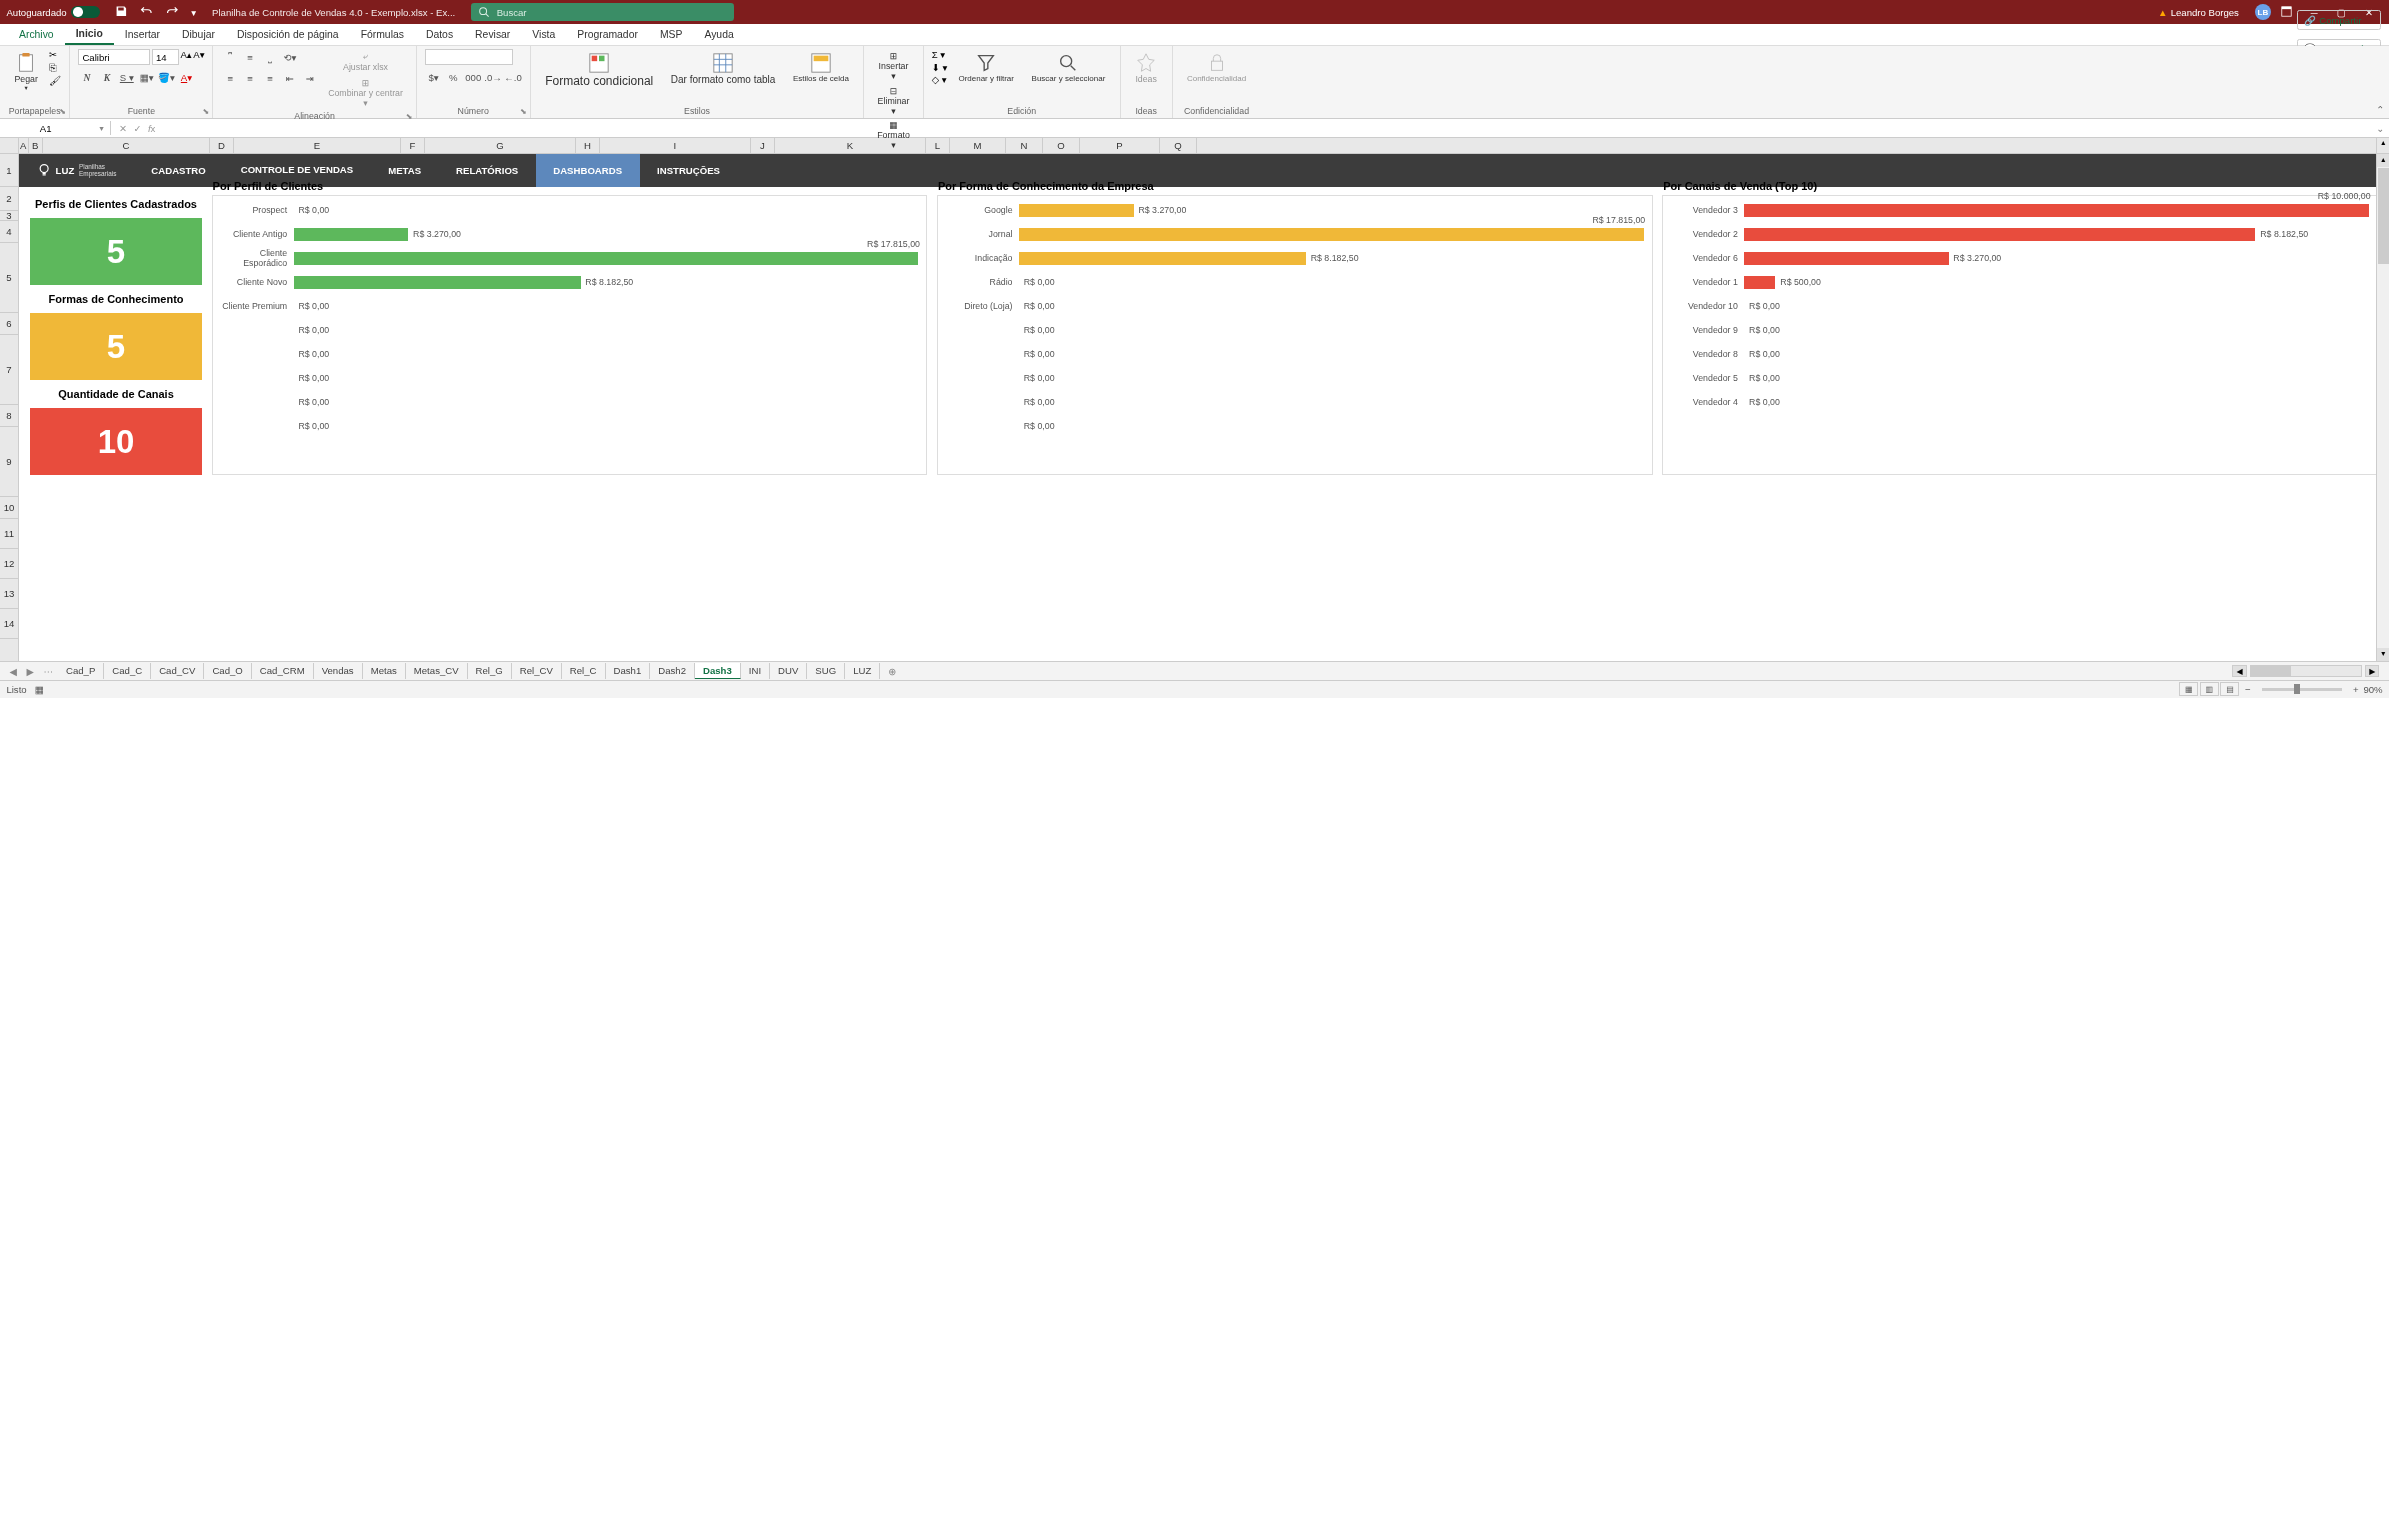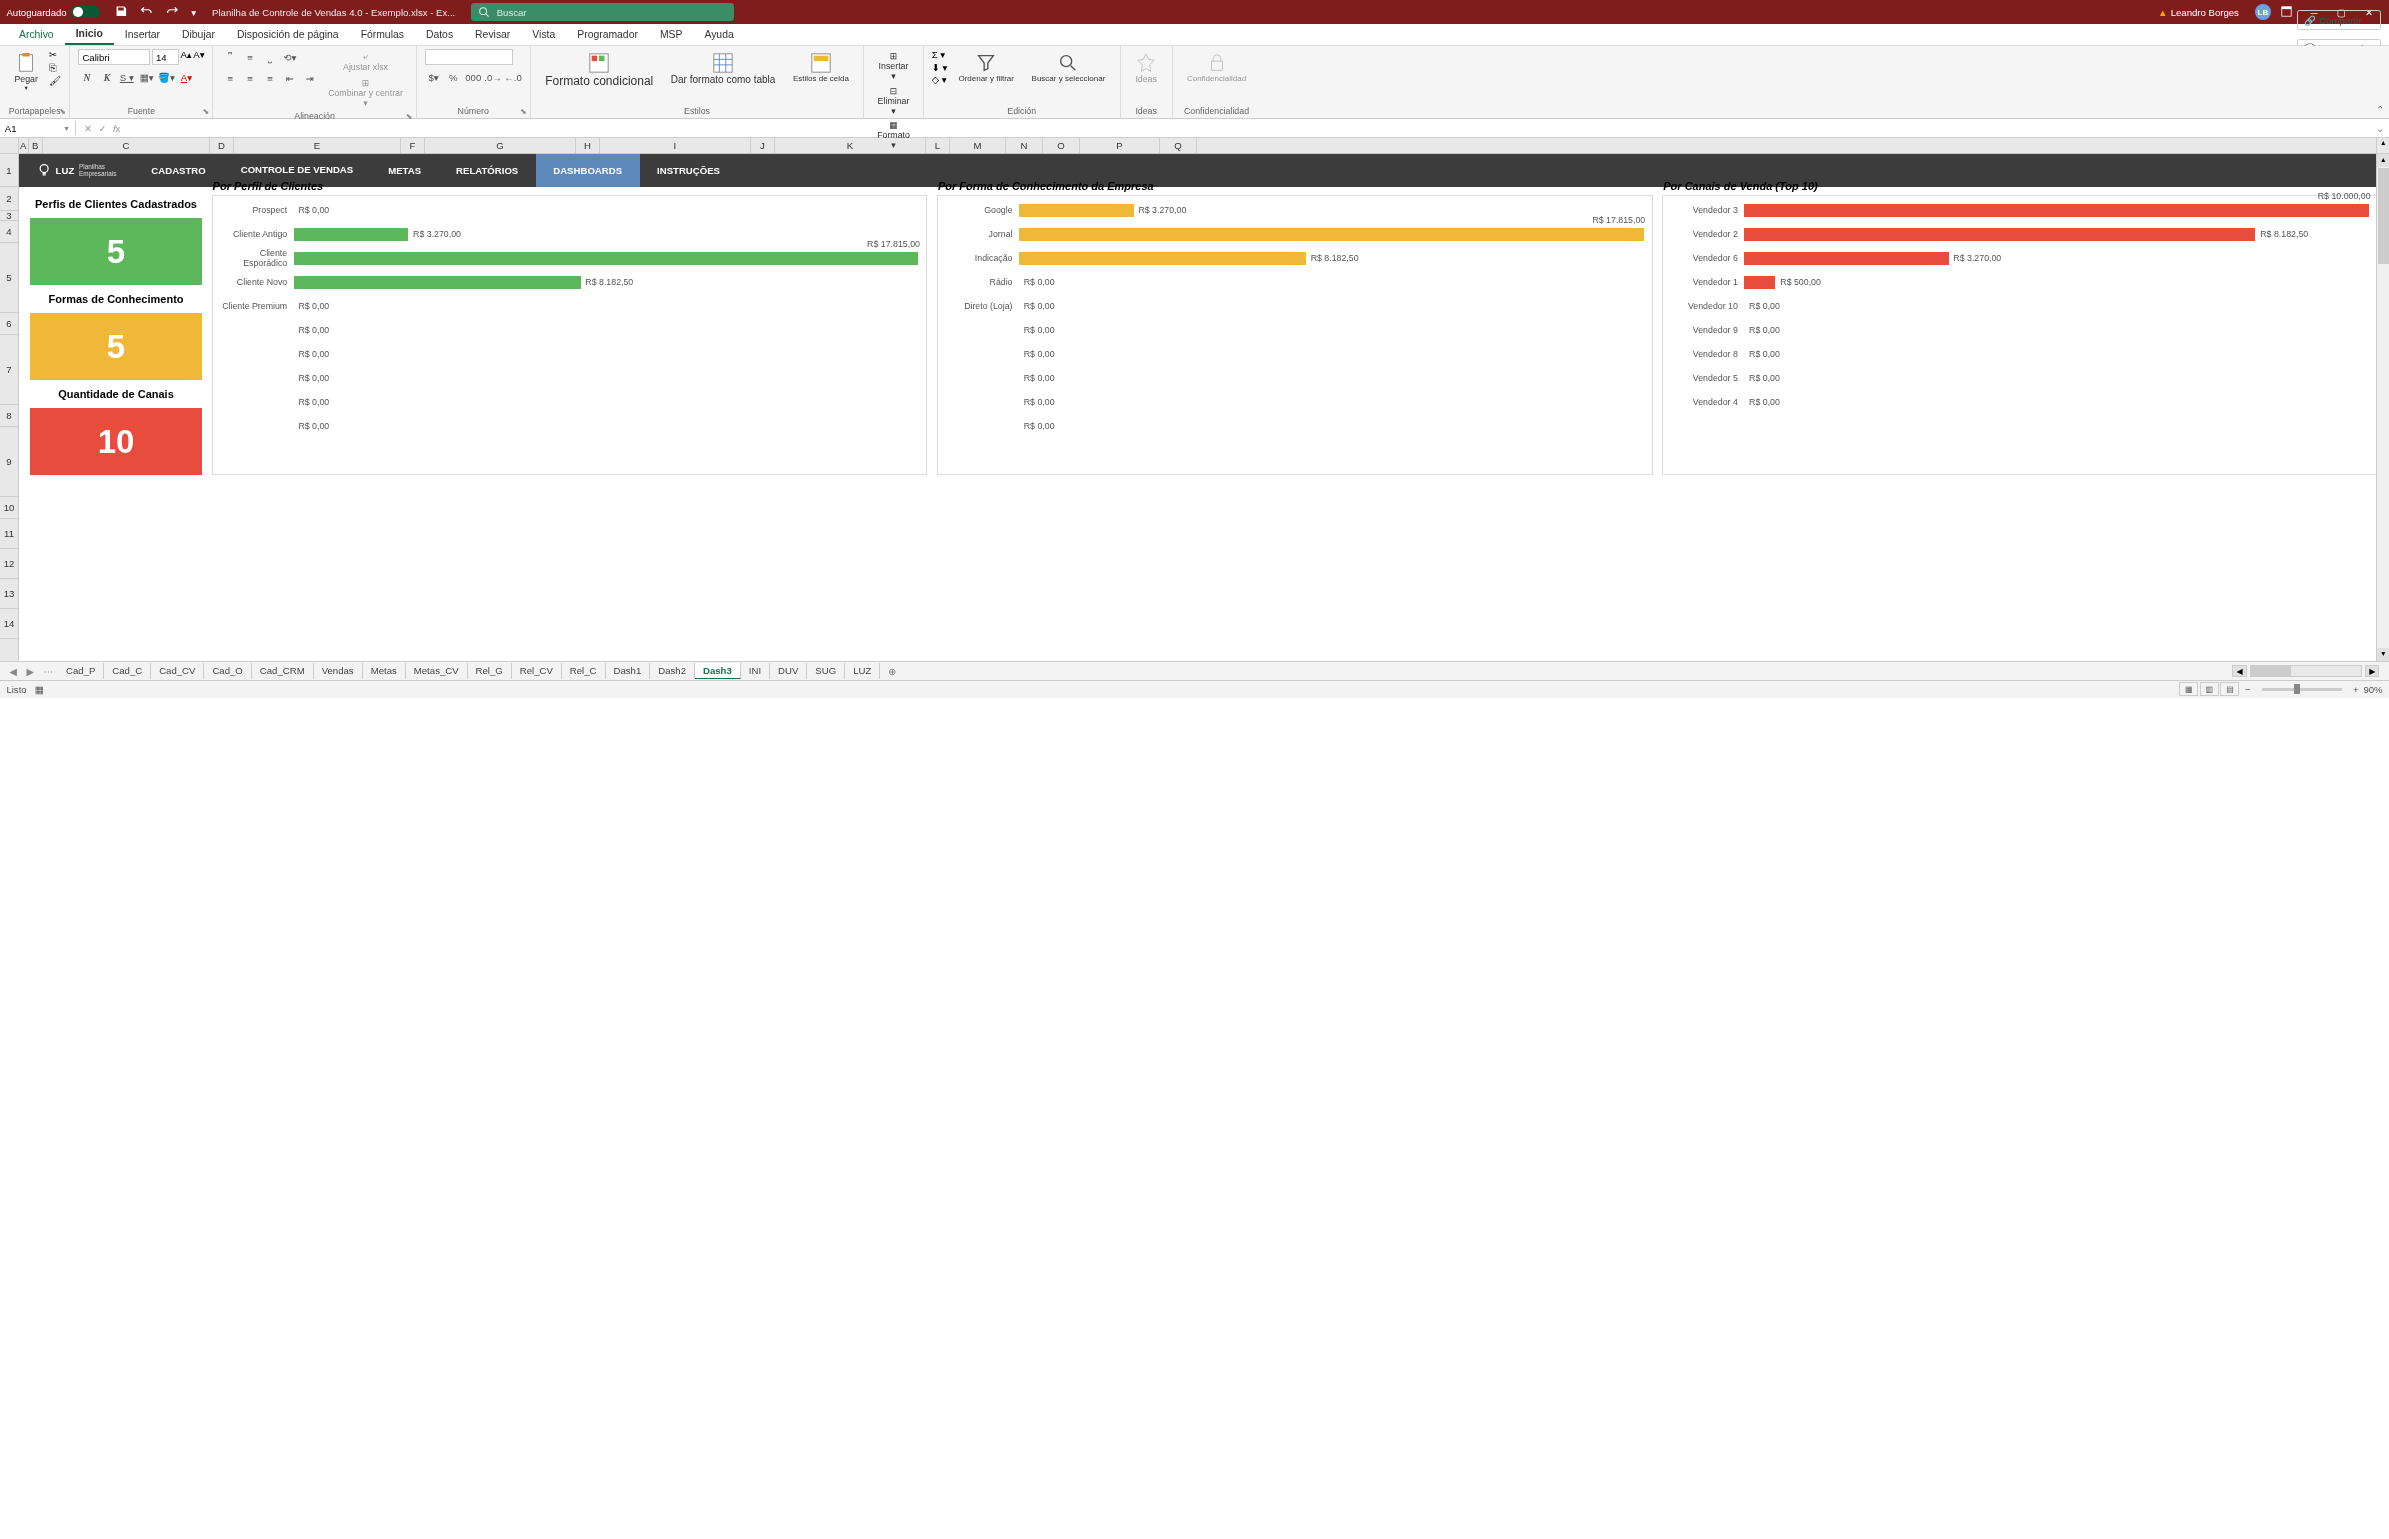--- a/index.html
+++ b/index.html
@@ -39,21 +39,21 @@
 .ribbon-btn.large { padding: 3.2px 6.4px; }
 .ribbon .col { display: flex; flex-direction: column; gap: 1.6px; }
 .font-combo { border: 0.8px solid #ccc; background: #fff; padding: 1.6px 3.2px; font-size: 9.6px; }
 .ribbon-mini { display: flex; gap: 2.4px; }
 .ribbon-mini .mini { width: 17.5px; height: 17.5px; display: flex; align-items: center; justify-content: center; cursor: pointer; font-size: 9.6px; color: #555; }
 .ribbon-mini .mini.bold { font-weight: bold; font-family: serif; font-style: italic; }
 .disabled { opacity: 0.5; }
 
 
 .formula-row { display: flex; height: 19px; border-bottom: 0.8px solid #ccc; align-items: center; background: #fff; }
-.name-box { width: 76px; border-right: 0.8px solid #ccc; padding: 1.6px 4.8px; font-size: 9.6px; display: flex; justify-content: space-between; align-items: center; }
+.name-box { width: 76px; border-right: 0.8px solid #ccc; padding: 1.6px 4.8px; font-size: 9.6px; display: flex; justify-content: space-between; align-items: center; margin-left: 35px; }
 .formula-bar-icons { display: flex; gap: 6.4px; padding: 0 8px; color: #999; }
 .formula-bar { flex: 1; padding: 1.6px 4.8px; }
 
 
 .col-headers { display: flex; height: 16px; background: #e8e8e8; border-bottom: 0.8px solid #ccc; }
 .row-hdr-spacer { width: 19px; border-right: 0.8px solid #ccc; background: #e8e8e8; }
 .col-hdr { border-right: 0.8px solid #ccc; text-align: center; font-size: 9.6px; color: #333; line-height: 16px; }
 
 
 .grid-area { display: flex; height: 507px; position: relative; }
@@ -74,21 +74,21 @@
 
 .dash-body { display: flex; gap: 9.6px; padding: 8px 11px; }
 .kpi-col { width: 172px; display: flex; flex-direction: column; gap: 4.8px; }
 .kpi-title { font-weight: bold; font-size: 11px; text-align: center; padding: 3.2px 0; }
 .kpi-box { height: 67px; display: flex; align-items: center; justify-content: center; font-size: 33px; font-weight: bold; color: #fff; }
 .kpi-green { background: #5db85c; }
 .kpi-yellow { background: #f0b838; }
 .kpi-red { background: #e84c3d; }
 
 .chart-panel { border: 0.8px solid #ddd; flex: 1; padding: 4.8px 8px; }
-.chart-title { font-weight: bold; font-size: 11px; margin-bottom: 6.4px; margin-left: -8px; margin-top: -21px; font-style: italic; }
+.chart-title { font-weight: bold; font-size: 11px; margin-bottom: 6.4px; margin-left: -8px; margin-top: -21px; }
 .bar-row { display: flex; align-items: center; height: 24px; font-size: 8.8px; }
 .bar-label { width: 73px; text-align: right; padding-right: 6.4px; color: #555; }
 .bar-track { flex: 1; position: relative; height: 12.7px; }
 .bar-fill { position: absolute; height: 12.7px; left: 0; }
 .bar-value { position: absolute; left: 100%; padding-left: 4.8px; white-space: nowrap; top: 0; line-height: 12.7px; color: #555; }
 .bar-value.inside-stacked { left: auto; right: -1.6px; top: -14.3px; text-align: right; }
 
 
 .sheet-bar { height: 19px; background: #f3f3f3; border-top: 0.8px solid #ccc; display: flex; align-items: center; padding: 0 4.8px; font-size: 9.6px; }
 .sheet-nav-btn { padding: 0 4.8px; color: #888; cursor: pointer; }

